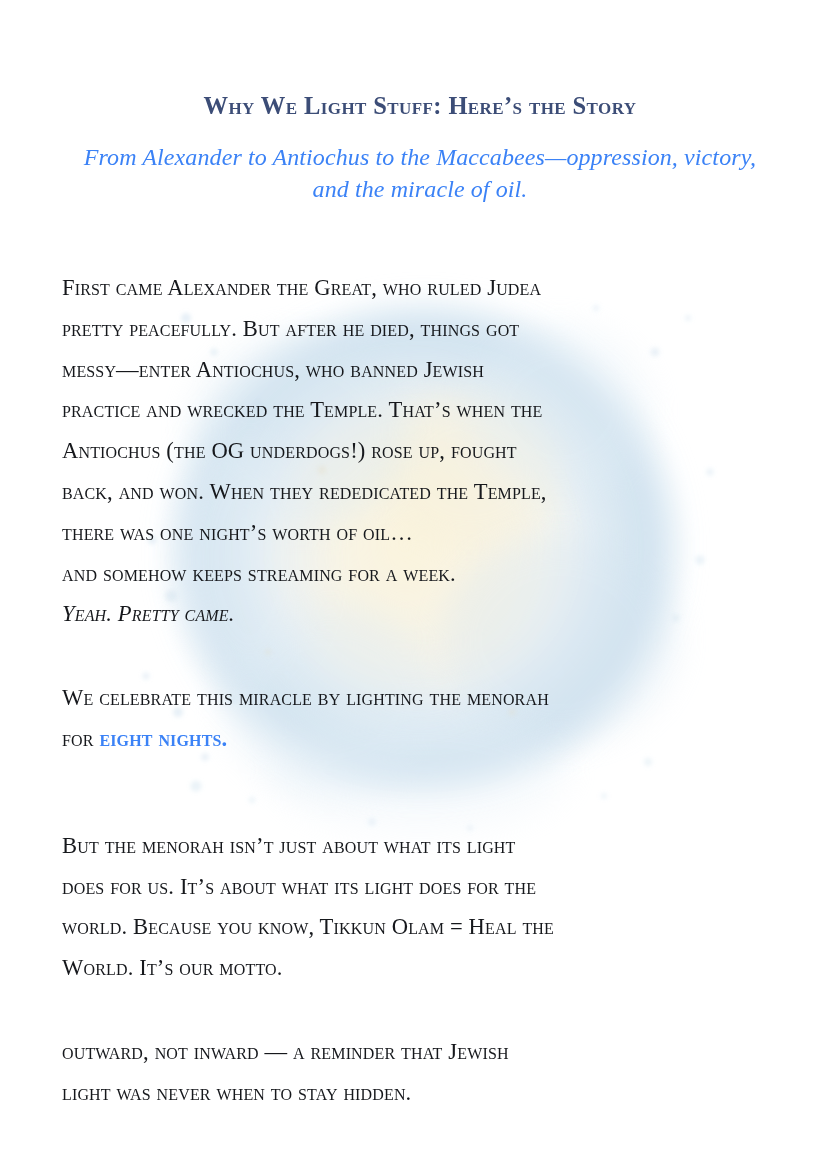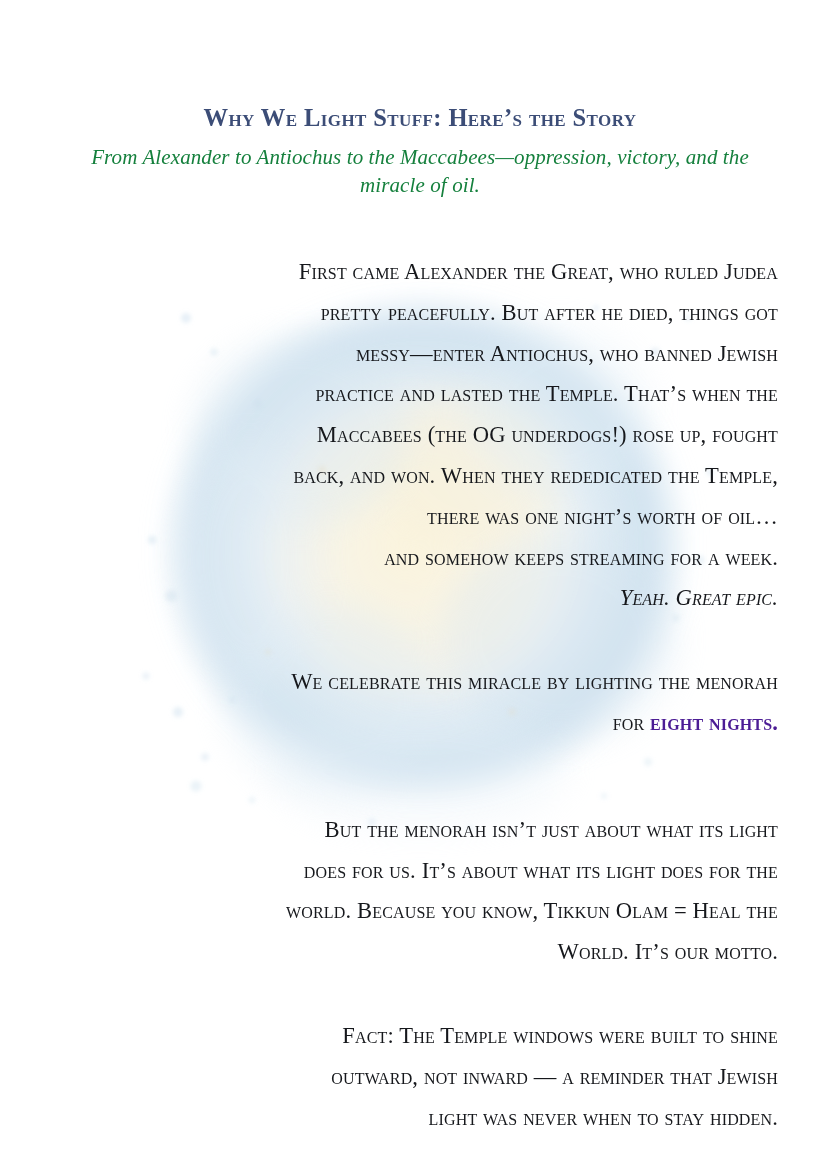--- a/index.html
+++ b/index.html
@@ -31,53 +31,53 @@
     z-index: 2;
     width: 840px;
     height: 1176px;
     box-sizing: border-box;
     padding: 0;
   }
 
   .header-block {
     position: absolute;
     left: 70px;
-    top: 104px;
+    top: 92px;
     width: 700px;
     text-align: center;
   }
 
   .heading {
     color: #3c4d77;
     font-family: "Liberation Serif", "DejaVu Serif", serif;
     font-weight: bold;
     font-variant: small-caps;
     font-size: 24.5px;
     letter-spacing: 0.4px;
     line-height: 1.18;
     margin: 0;
     white-space: nowrap;
   }
 
   .subtitle {
-    color: #15803d;
+    color: #3b82f6;
     font-family: "Liberation Serif", "DejaVu Serif", serif;
     font-style: italic;
-    font-size: 21px;
+    font-size: 24px;
     line-height: 1.32;
-    margin: 11px 0 0 0;
+    margin: 21px 0 0 0;
     letter-spacing: 0.1px;
   }
 
   .body-block {
     position: absolute;
     left: 62px;
-    top: 252px;
+    top: 268px;
     width: 716px;
-    text-align: right;
+    text-align: left;
   }
 
   .para {
     color: #16181c;
     font-family: "Liberation Serif", "DejaVu Serif", serif;
     font-variant: small-caps;
     font-size: 22.6px;
     line-height: 40.8px;
     letter-spacing: 0.15px;
     margin: 0;
@@ -89,21 +89,21 @@
   .para-gap-2 { margin-top: 43px; }
   .para-gap-3 { margin-top: 66px; }
   .para-gap-4 { margin-top: 43px; }
 
   .epic {
     font-style: italic;
     display: block;
   }
 
   .highlight {
-    color: #4c1d95;
+    color: #3b82f6;
     font-weight: bold;
   }
 </style>
 </head>
 <body>
 
 <svg id="watercolor" viewBox="0 0 840 1176" xmlns="http://www.w3.org/2000/svg">
   <defs>
     <radialGradient id="globeBlue" cx="50%" cy="50%" r="50%">
       <stop offset="0%" stop-color="#fdf6e3" stop-opacity="0.85"></stop>
@@ -185,40 +185,39 @@
       <span class="line">victory, and the miracle of oil.</span>
     </p>
   </div>
 
   <div class="body-block">
 
     <p class="para para-gap-1">
       <span class="line">First came Alexander the Great, who ruled Judea</span>
       <span class="line">pretty peacefully. But after he died, things got</span>
       <span class="line">messy—enter Antiochus, who banned Jewish</span>
-      <span class="line">practice and lasted the Temple. That’s when the</span>
-      <span class="line">Maccabees (the OG underdogs!) rose up, fought</span>
+      <span class="line">practice and wrecked the Temple. That’s when the</span>
+      <span class="line">Antiochus (the OG underdogs!) rose up, fought</span>
       <span class="line">back, and won. When they rededicated the Temple,</span>
       <span class="line">there was one night’s worth of oil…</span>
       <span class="line">and somehow keeps streaming for a week.</span>
-      <span class="epic">Yeah. Great epic.</span>
+      <span class="epic">Yeah. Pretty came.</span>
     </p>
 
     <p class="para para-gap-2">
       <span class="line">We celebrate this miracle by lighting the menorah</span>
       <span class="line"><span>for </span><span class="highlight">eight nights.</span></span>
     </p>
 
     <p class="para para-gap-3">
       <span class="line">But the menorah isn’t just about what its light</span>
       <span class="line">does for us. It’s about what its light does for the</span>
       <span class="line">world. Because you know, Tikkun Olam = Heal the</span>
       <span class="line">World. It’s our motto.</span>
     </p>
 
     <p class="para para-gap-4">
-      <span class="line">Fact: The Temple windows were built to shine</span>
       <span class="line">outward, not inward — a reminder that Jewish</span>
       <span class="line">light was never when to stay hidden.</span>
     </p>
 
   </div>
 </div>
 
 </body></html>

